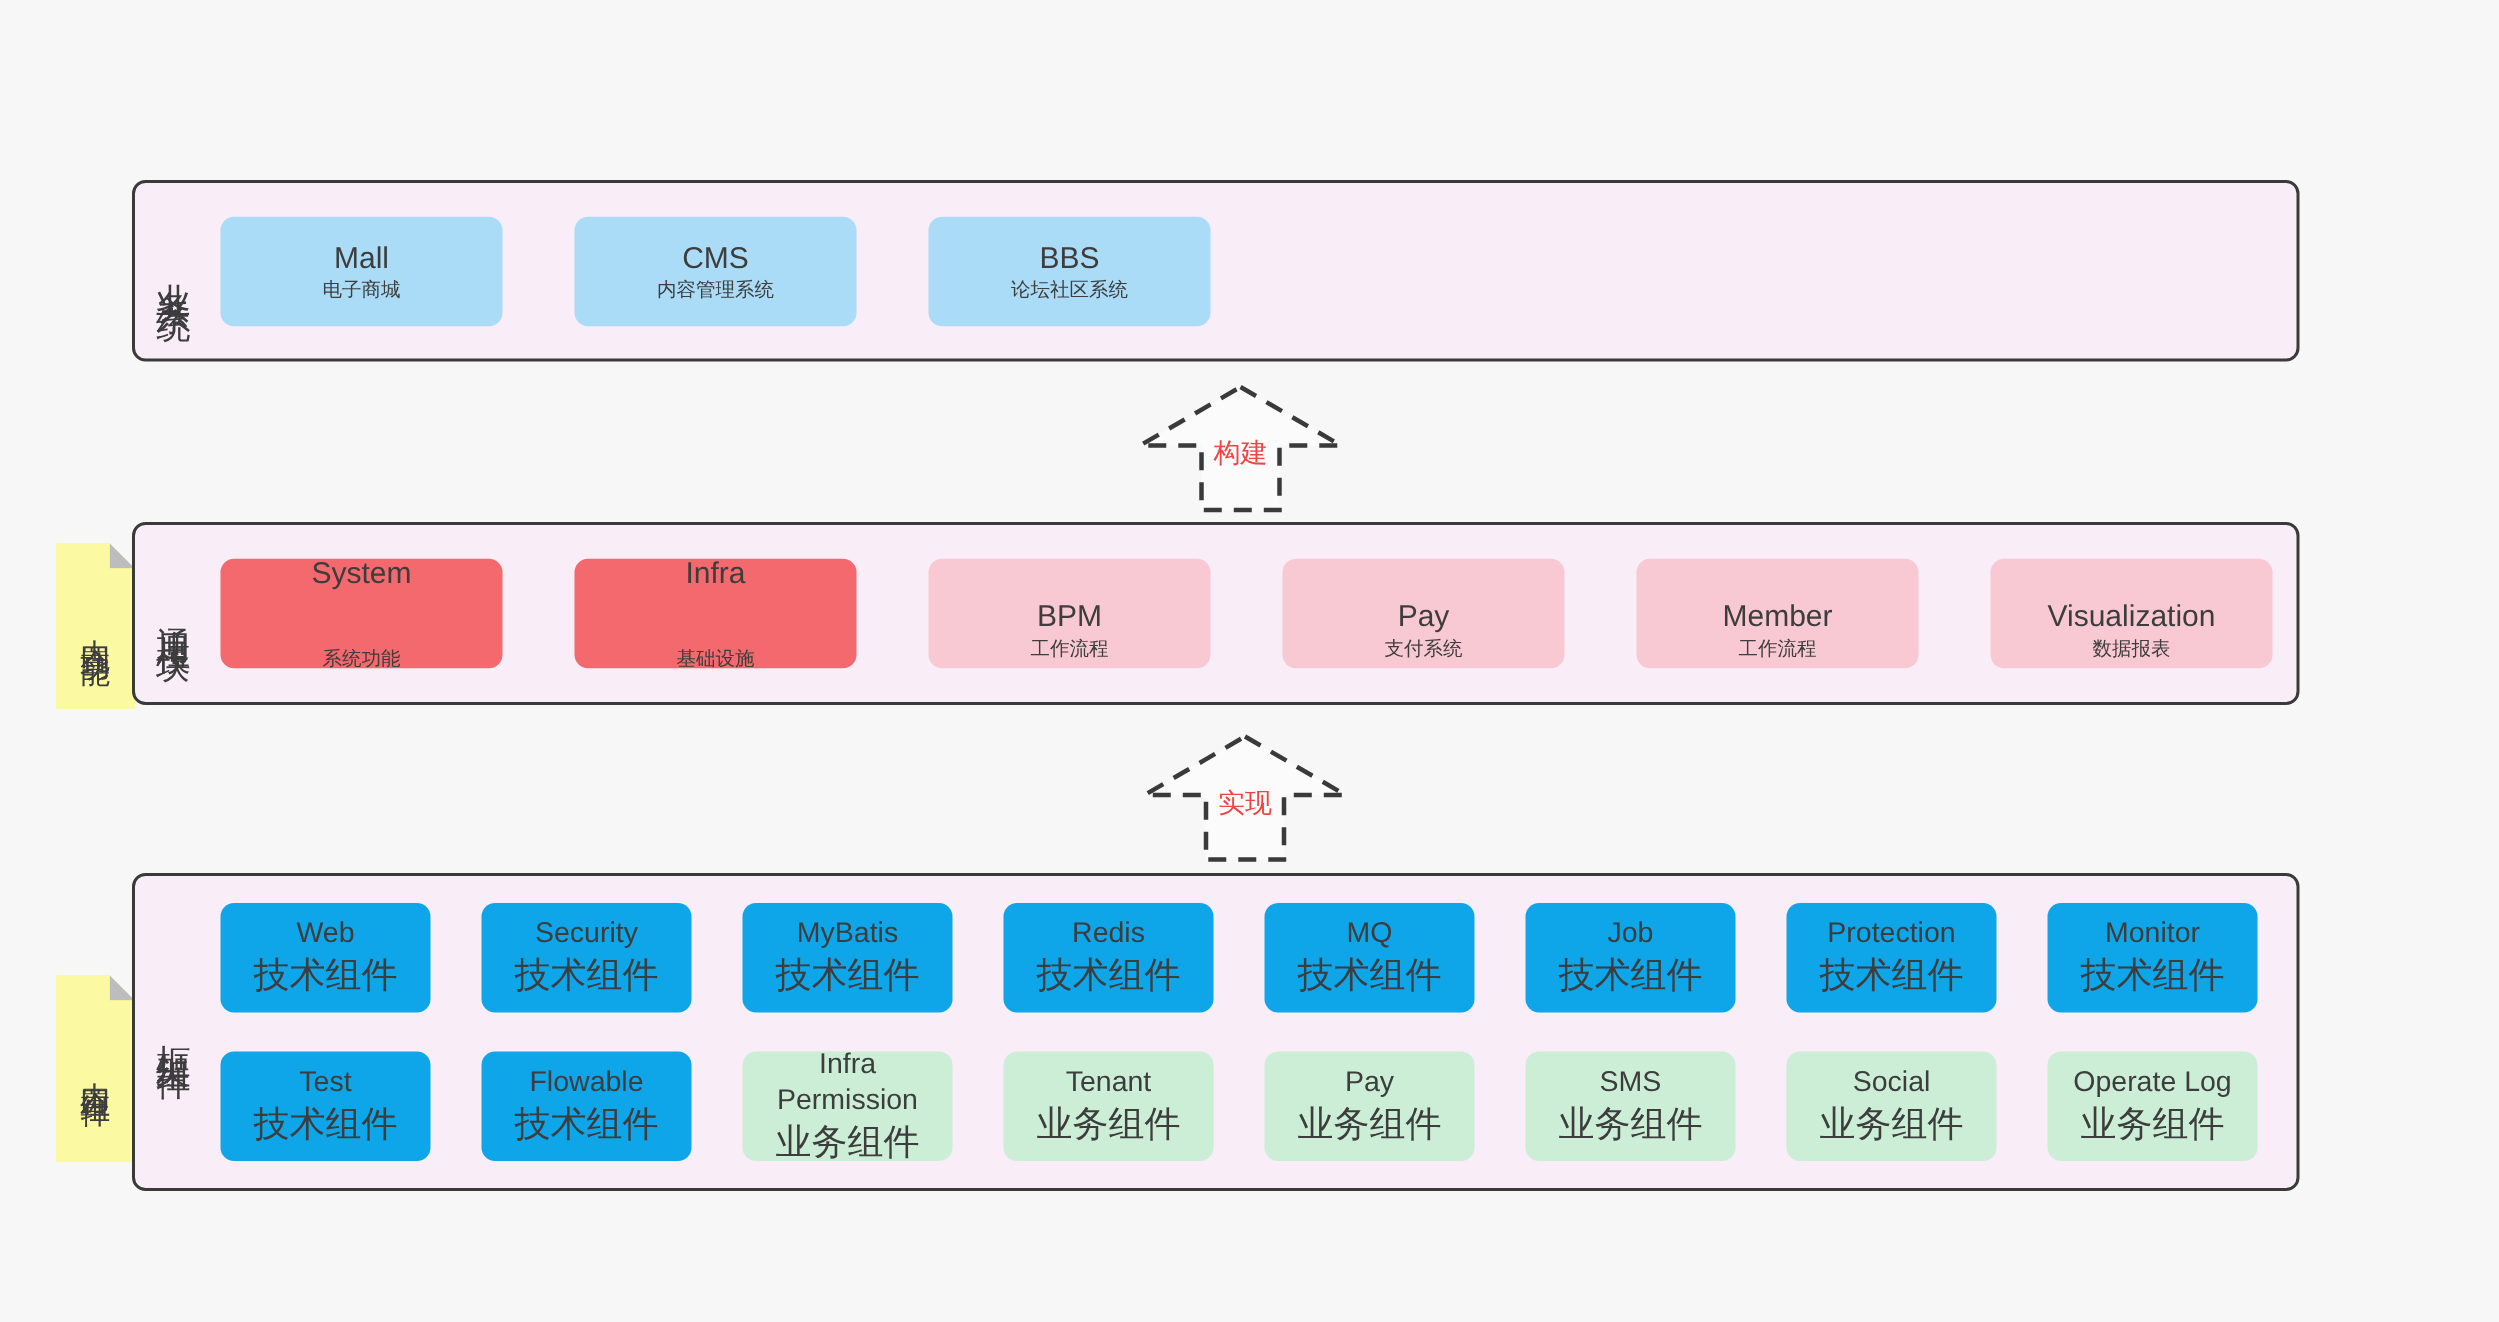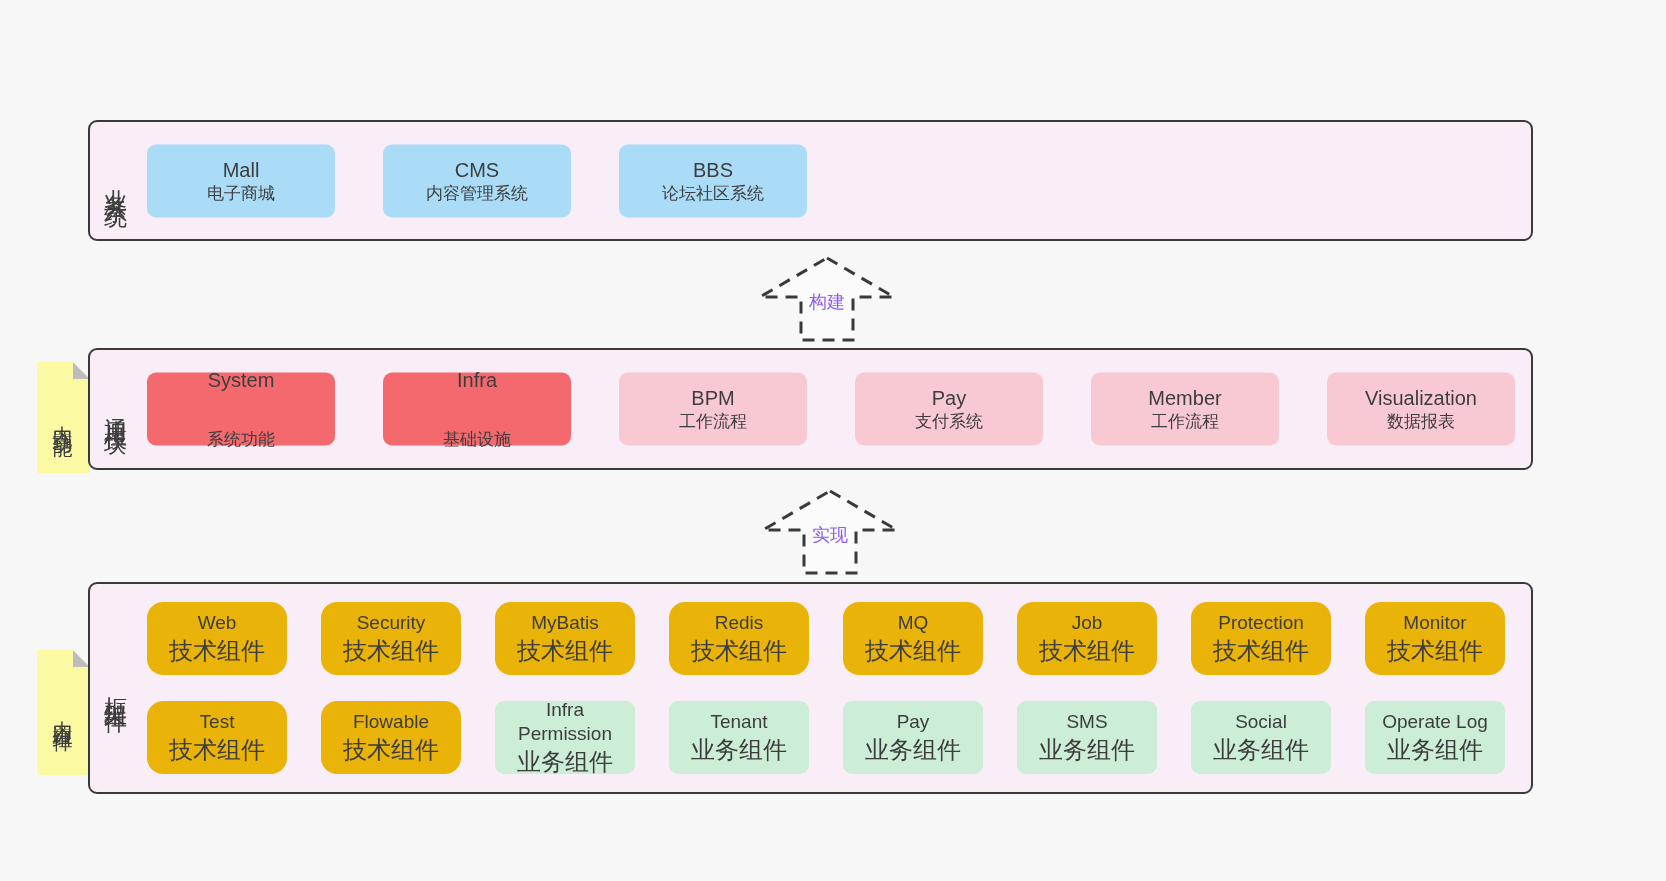--- a/index.html
+++ b/index.html
@@ -68,29 +68,29 @@
     border-radius: 9px;
     display: flex;
     flex-direction: column;
     align-items: center;
     justify-content: center;
     text-align: center;
     line-height: 1.3;
     padding: 4px 8px;
   }
   .node .n-name { font-size: 20px; }
-  .node .n-desc { font-size: 17px; }
+  .node .n-desc { font-size: 13px; }
   .node-sm { width: 140px; }
   .node-sm .n-name { font-size: 19px; line-height: 1.25; }
   .node-sm .n-desc { font-size: 24px; line-height: 1.3; }
 
   .c-blue       { background: #aadcf8; }
   .c-red        { background: #f4696e; gap: 36px; }
-  .c-pink       { background: #f9c9d3; }
-  .c-green      { background: #eab308; border-radius: 16px; }
+  .c-pink       { background: #f9c9d3; justify-content: flex-end; }
+  .c-green      { background: #0ea5e9; }
   .c-lightgreen { background: #cceed6; }
 
   
   .sticky-tab {
     position: absolute;
     left: 37px;
     width: 53px;
     background: #fbf9a2;
     z-index: 1;
     clip-path: polygon(0 0, calc(100% - 17px) 0, 100% 17px, 100% 100%, 0 100%);
@@ -129,21 +129,21 @@
   .arrow-implement { left: 760px; top: 488px; }
   .arrow svg { display: block; width: 140px; height: 88px; }
   .arrow .arrow-label {
     position: absolute;
     left: 50%;
     top: 47px;
     transform: translate(-50%, -50%);
     background: #fbfbfb;
     font-size: 18px;
     padding: 1px 3px;
-    color: #8b5cf6;
+    color: #ef4444;
     white-space: nowrap;
   }
 </style>
 </head>
 <body>
 
 <div class="canvas">
 
   <div class="panel panel-business">
     <div class="row-label">业务系统</div>

